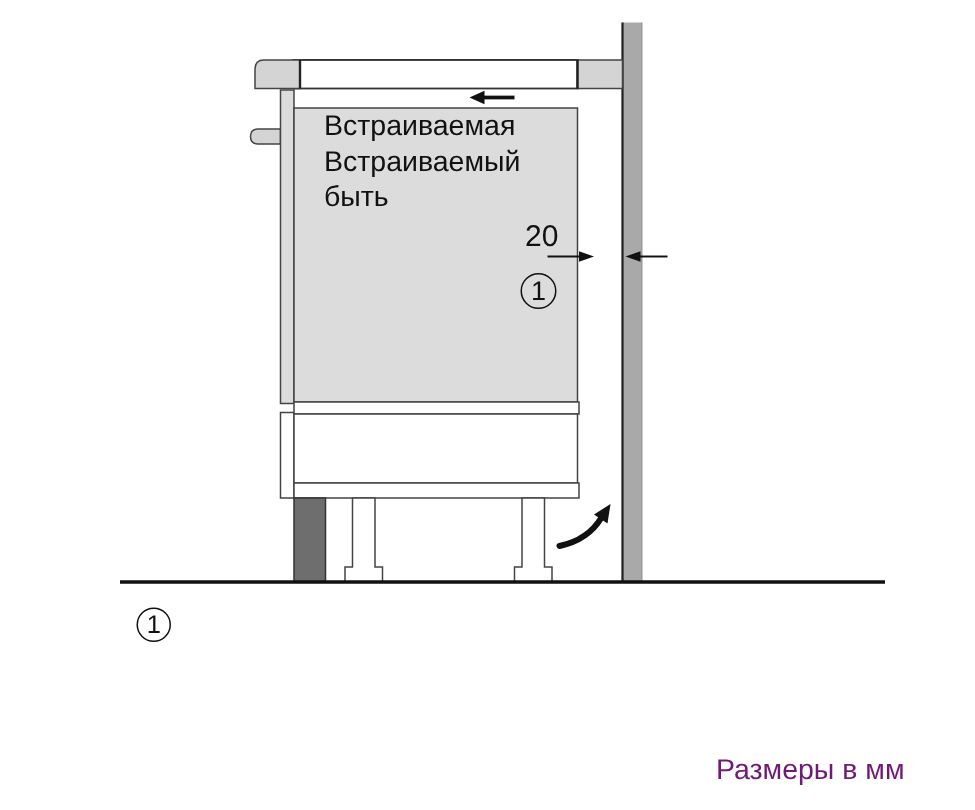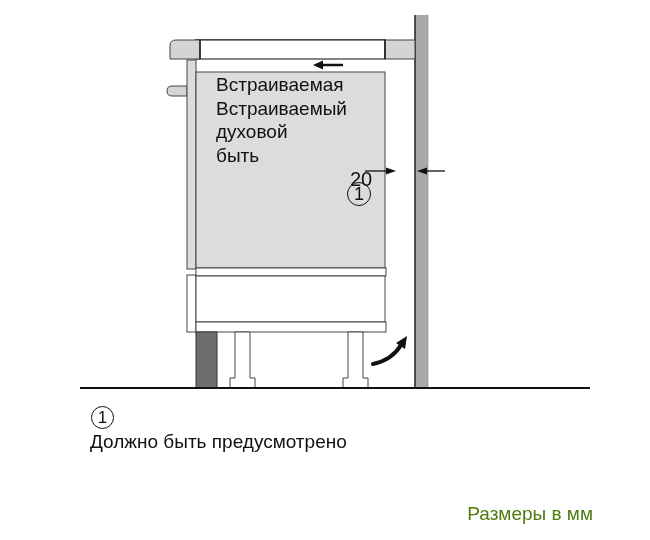--- a/index.html
+++ b/index.html
@@ -28,21 +28,20 @@
       line-height: 23.5px;
       color: #111;
     }
     .label-block div { white-space: nowrap; }
     .dim-value {
       position: absolute;
       left: 350px;
       top: 147px;
       font-size: 20px;
       color: #111;
-      margin-top: 21px;
     }
     .marker-in {
       position: absolute;
       left: 347px;
       top: 182px;
       width: 24px;
       height: 24px;
       border: 1.6px solid #111;
       border-radius: 50%;
       box-sizing: border-box;
@@ -66,24 +65,24 @@
       border-radius: 50%;
       box-sizing: border-box;
       text-align: center;
       font-size: 17px;
       line-height: 21px;
       margin-left: 1px;
     }
     .footnote-line { white-space: nowrap; }
     .units {
       position: absolute;
-      right: 57px;
+      right: 47px;
       top: 503px;
       font-size: 19px;
-      color: #4d7c0f;
+      color: #701a75;
       white-space: nowrap;
     }
   </style>
 </head>
 <body>
 
 <svg id="diagram" width="650" height="540" viewBox="0 0 650 540">
 
   <g>
     <rect x="415" y="15" width="13" height="373" fill="#a9a9a9"></rect>
@@ -136,26 +135,24 @@
 
   <g>
     <path d="M 373 364 Q 392 360 401 345" fill="none" stroke="#111" stroke-width="4" stroke-linecap="round"></path>
     <polygon points="407,336 396,343 405,349" fill="#111"></polygon>
   </g>
 </svg>
 
 <div class="label-block">
   <div>Встраиваемая</div>
   <div>Встраиваемый</div>
-  <div>духовой</div>
   <div>быть</div>
 </div>
 
 <div class="dim-value">20</div>
 
 <div class="marker-in">1</div>
 
 <div class="footnote">
   <div><span class="marker-note">1</span></div>
-  <div class="footnote-line">Должно быть предусмотрено</div>
 </div>
 
 <div class="units">Размеры в мм</div>
 
 </body></html>

